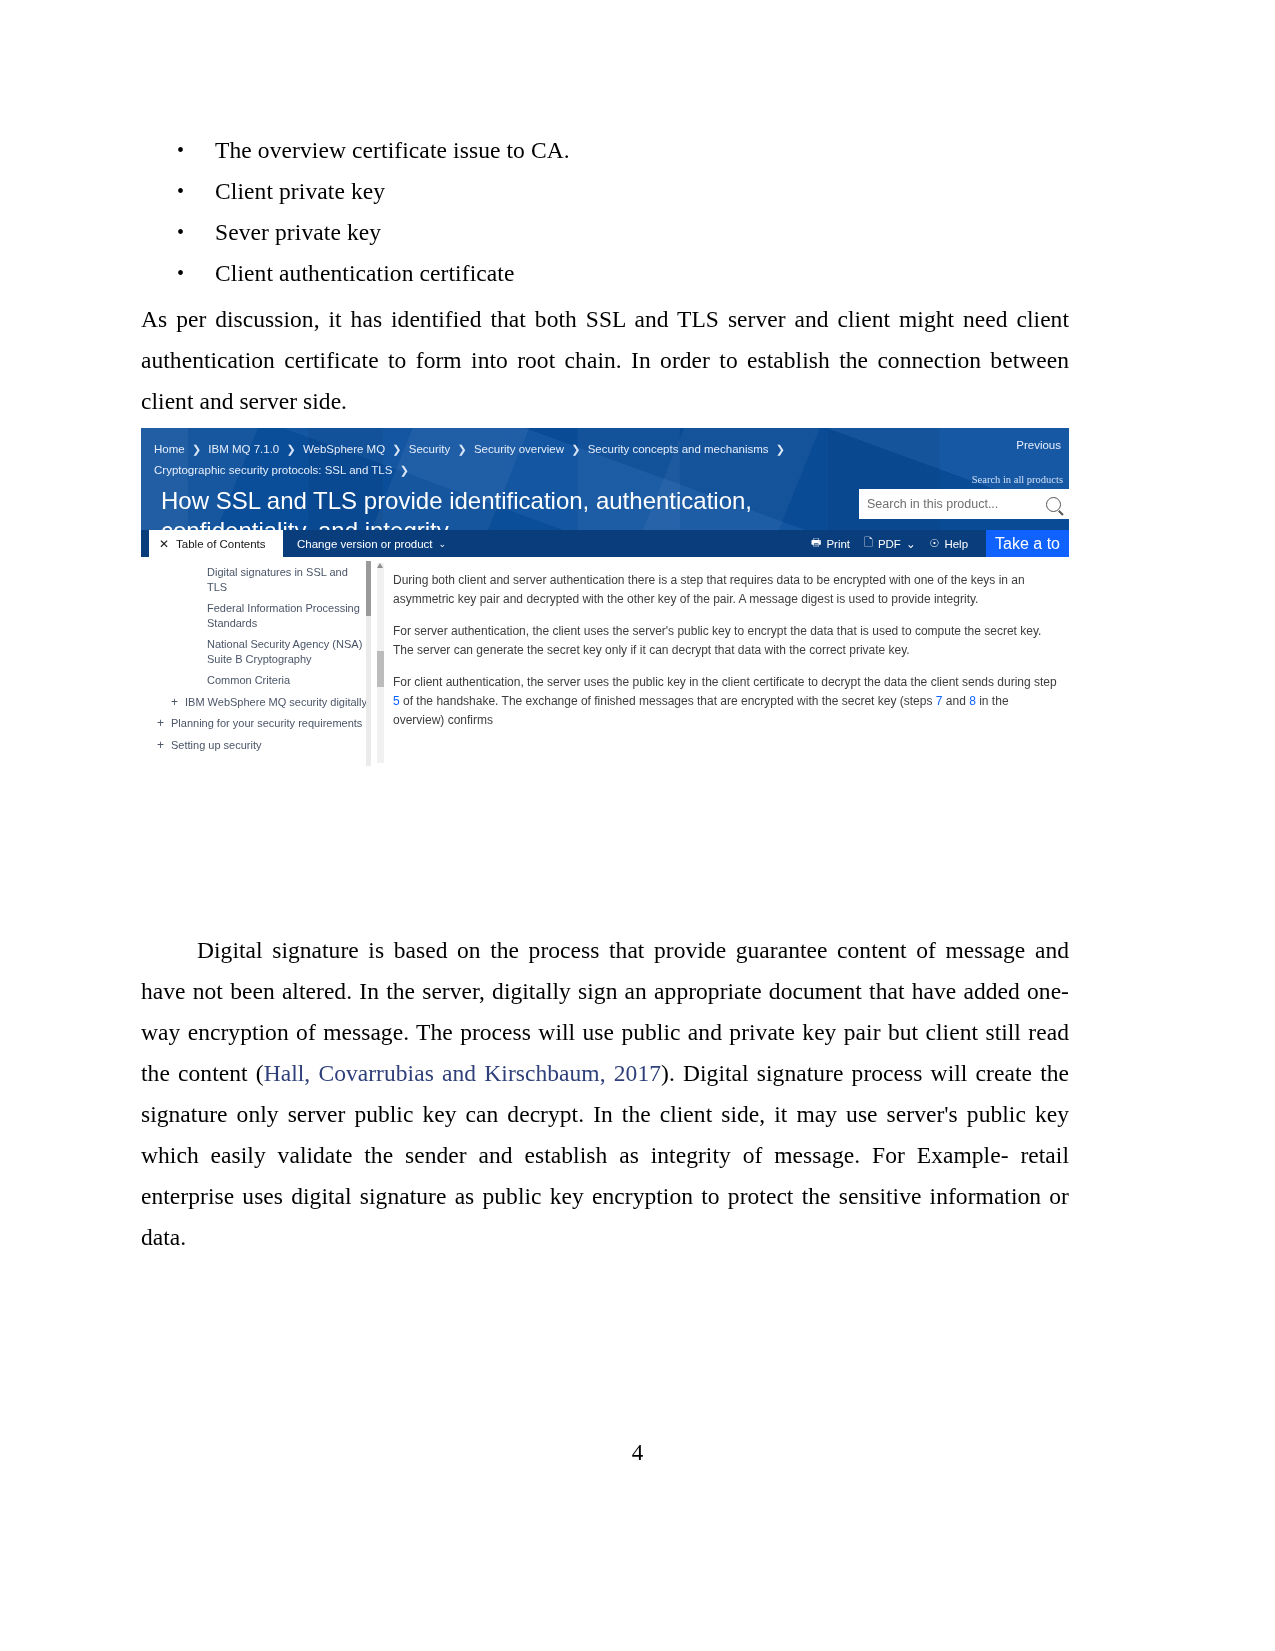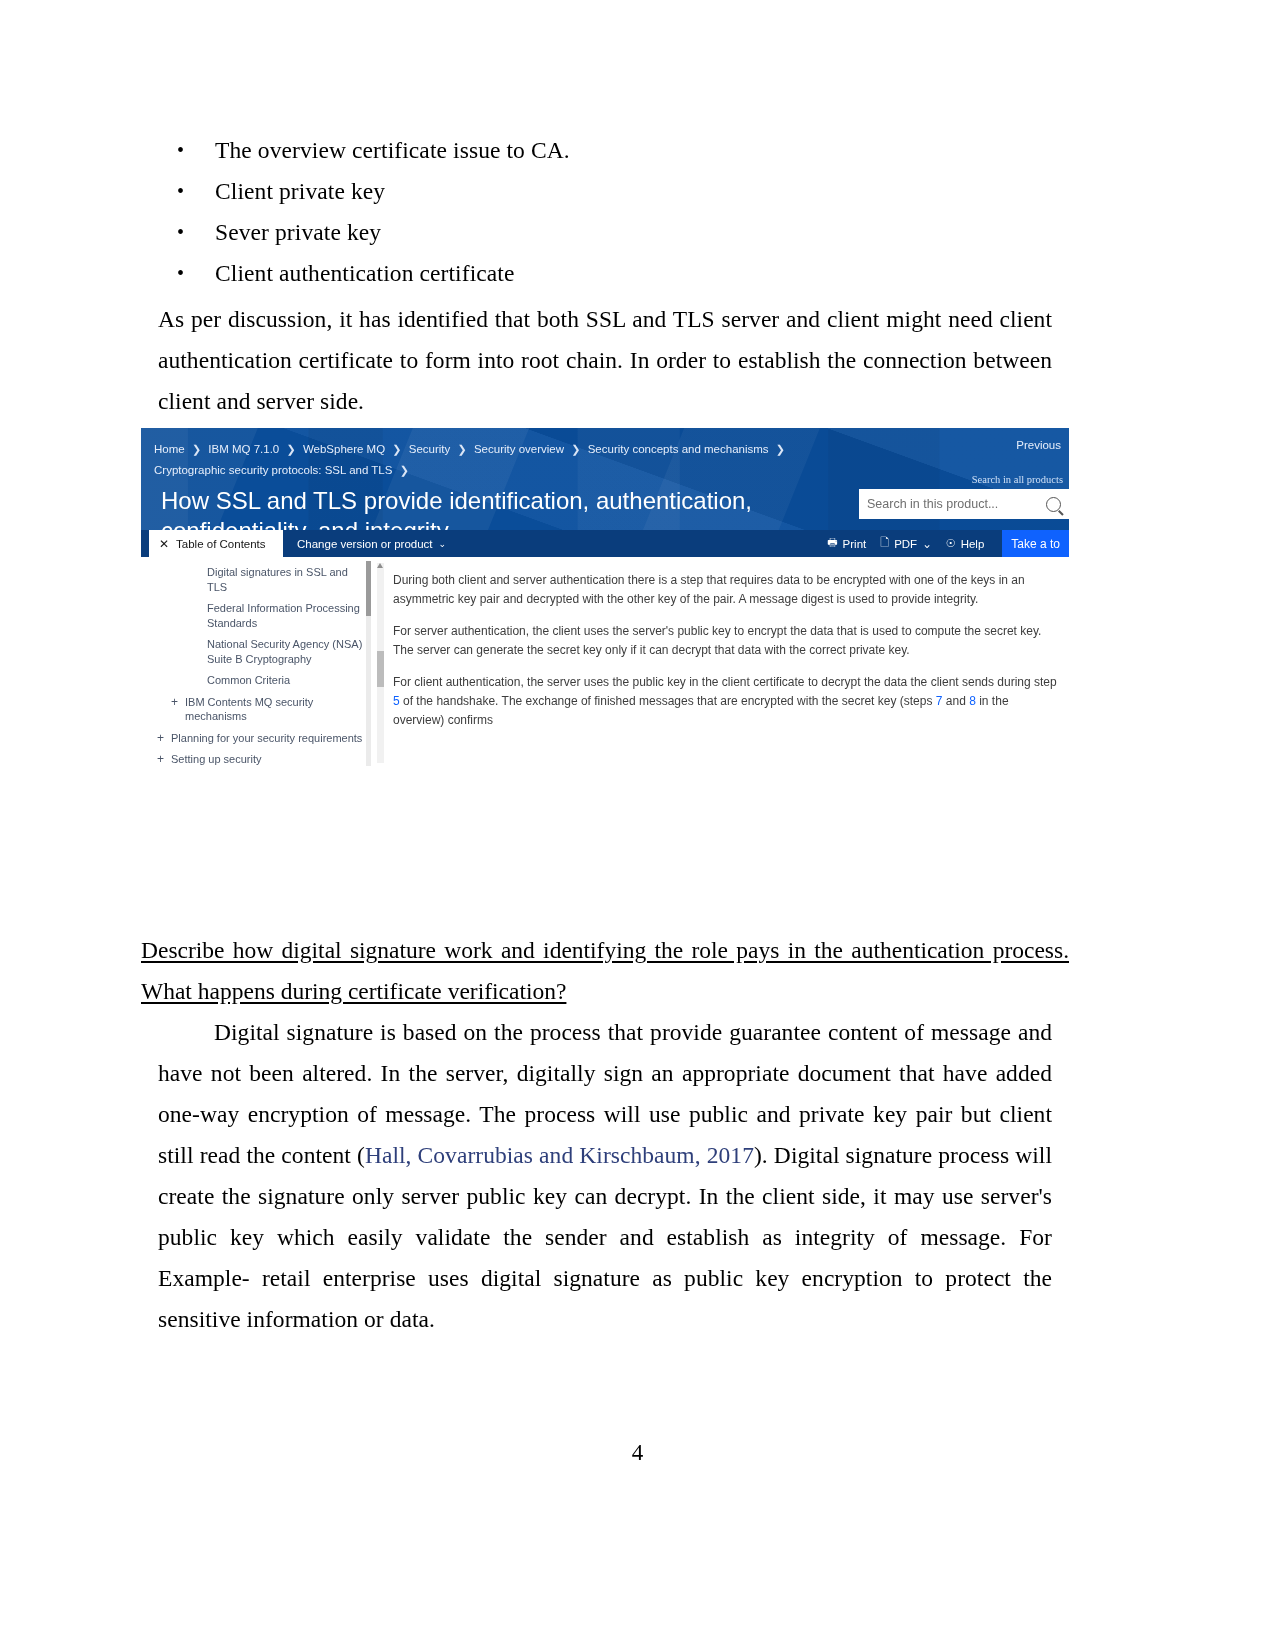--- a/index.html
+++ b/index.html
@@ -47,21 +47,21 @@
   .bullets li .dot {
     position: absolute;
     left: 36px;
     top: 0;
     font-size: 20px;
     line-height: 41px;
   }
 
   
   p.body {
-    margin: 17px;
+    margin: 0;
     font-size: 23.5px;
     line-height: 41px;
     text-align: justify;
     text-align-last: left;
     letter-spacing: 0.05px;
   }
   p.body.first { margin-top: 5px; }
   p.indent { text-indent: 56px; }
 
   .ref { color: #2e3f7a; }
@@ -295,21 +295,21 @@
     gap: 5px;
   }
   .tools-right .gl { font-size: 11px; }
   .tour-btn {
     background: #0f62fe;
     color: #ffffff;
     height: 27px;
     display: flex;
     align-items: center;
     padding: 0 9px;
-    font-size: 12px;
+    font-size: 16px;
     margin-left: 4px;
   }
 
   
   .shot-lower {
     position: relative;
     height: 213px;
     background: #ffffff;
     display: flex;
   }
@@ -513,21 +513,21 @@
           <span>Federal Information Processing Standards</span>
         </div>
         <div class="toc-item lvl2">
           <span>National Security Agency (NSA) Suite B Cryptography</span>
         </div>
         <div class="toc-item lvl2">
           <span>Common Criteria</span>
         </div>
         <div class="toc-item lvl1">
           <span class="plus">+</span>
-          <span>IBM Contents MQ security mechanisms</span>
+          <span>IBM WebSphere MQ security digitally</span>
         </div>
         <div class="toc-item lvl0">
           <span class="plus">+</span>
           <span>Planning for your security requirements</span>
         </div>
         <div class="toc-item lvl0">
           <span class="plus">+</span>
           <span>Setting up security</span>
         </div>
 
@@ -542,18 +542,17 @@
           <div class="thumb2"></div>
         </div>
         <p>During both client and server authentication there is a step that requires data to be encrypted with one of the keys in an asymmetric key pair and decrypted with the other key of the pair. A message digest is used to provide integrity.</p>
         <p>For server authentication, the client uses the server's public key to encrypt the data that is used to compute the secret key. The server can generate the secret key only if it can decrypt that data with the correct private key.</p>
         <p><span>For client authentication, the server uses the public key in the client certificate to decrypt the data the client sends during step </span><span class="step">5</span><span> of the handshake. The exchange of finished messages that are encrypted with the secret key (steps </span><span class="step">7</span><span> and </span><span class="step">8</span><span> in the overview) confirms</span></p>
       </div>
     </div>
   </div>
 
   <div style="position:absolute; left:141px; top:930px; width:928px;">
-    <p class="question">Describe how digital signature work and identifying the role pays in the authentication process. What happens during certificate verification? </p>
     <p class="body indent" style="margin-top:0px;"><span>Digital signature is based on the process that provide guarantee content of message and have not been altered. In the server, digitally sign an appropriate document that have added one-way encryption of message. The process will use public and private key pair but client still read the content (</span><span class="ref">Hall, Covarrubias and Kirschbaum, 2017</span><span>). Digital signature process will create the signature only server public key can decrypt. In the client side, it may use server's public key which easily validate the sender and establish as integrity of message. For Example- retail enterprise uses digital signature as public key encryption to protect the sensitive information or data.</span></p>
   </div>
 
   <div class="page-num">4</div>
 </div>
 
 </body></html>

